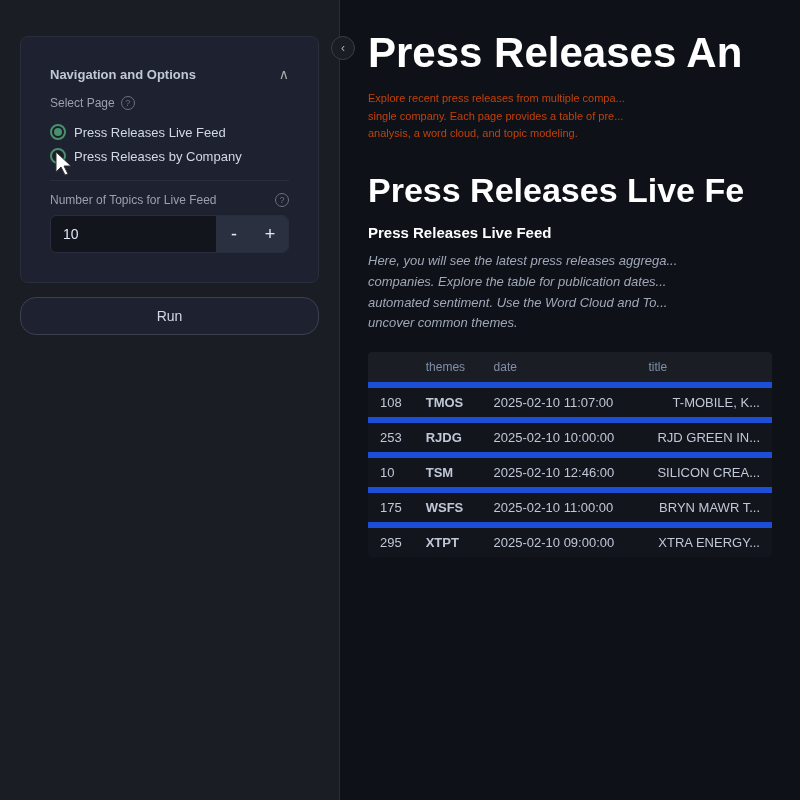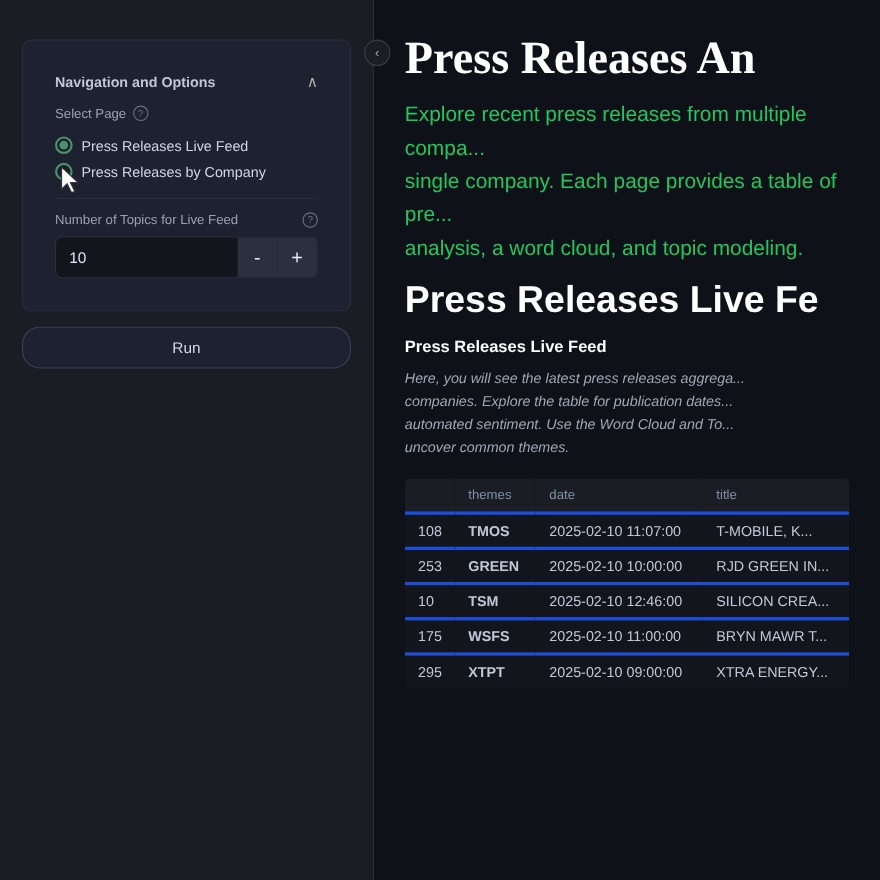--- a/index.html
+++ b/index.html
@@ -197,28 +197,27 @@
       overflow: hidden;
       padding: 30px 28px;
     }
 
     .main-title {
       font-size: 42px;
       font-weight: 800;
       color: #ffffff;
       line-height: 1.1;
       margin-bottom: 14px;
-      font-family: Liberation Serif, serif;
     }
 
     .main-description {
-      font-size: 19px;
-      color: #22c55e;
+      font-size: 11px;
+      color: #c2410c;
       line-height: 1.6;
-      margin-bottom: 12px;
+      margin-bottom: 28px;
     }
 
     .section-heading {
       font-size: 34px;
       font-weight: 800;
       color: #ffffff;
       margin-bottom: 14px;
     }
 
     .subsection-heading {
@@ -254,27 +253,27 @@
       padding: 8px 12px;
       color: #8090a8;
       font-weight: 500;
       text-align: left;
       font-size: 12px;
     }
 
     .data-table td {
       padding: 7px 12px;
       color: #c0c8d8;
-      border-top: 3px solid #1d4ed8;
+      border-top: 6px solid #1d4ed8;
     }
 
     .col-num { width: 40px; color: #6a7080; }
     .col-symbol { font-weight: 600; color: #d0d8e8; }
     .col-date { color: #8090a8; white-space: nowrap; }
-    .col-title { color: #c0c8d8; }
+    .col-title { color: #c0c8d8; text-align: right; }
   </style>
 </head>
 <body>
 
 <div class="sidebar">
   <div class="collapse-btn">
     <span>‹</span>
   </div>
 
   <div class="sidebar-section">
@@ -338,21 +337,21 @@
     </thead>
     <tbody id="table-body">
     <tr>
       <td class="col-num">108</td>
       <td class="col-symbol">TMOS</td>
       <td class="col-date">2025-02-10 11:07:00</td>
       <td class="col-title">T-MOBILE, K...</td>
     </tr>
         <tr>
       <td class="col-num">253</td>
-      <td class="col-symbol">GREEN</td>
+      <td class="col-symbol">RJDG</td>
       <td class="col-date">2025-02-10 10:00:00</td>
       <td class="col-title">RJD GREEN IN...</td>
     </tr>
         <tr>
       <td class="col-num">10</td>
       <td class="col-symbol">TSM</td>
       <td class="col-date">2025-02-10 12:46:00</td>
       <td class="col-title">SILICON CREA...</td>
     </tr>
         <tr>

